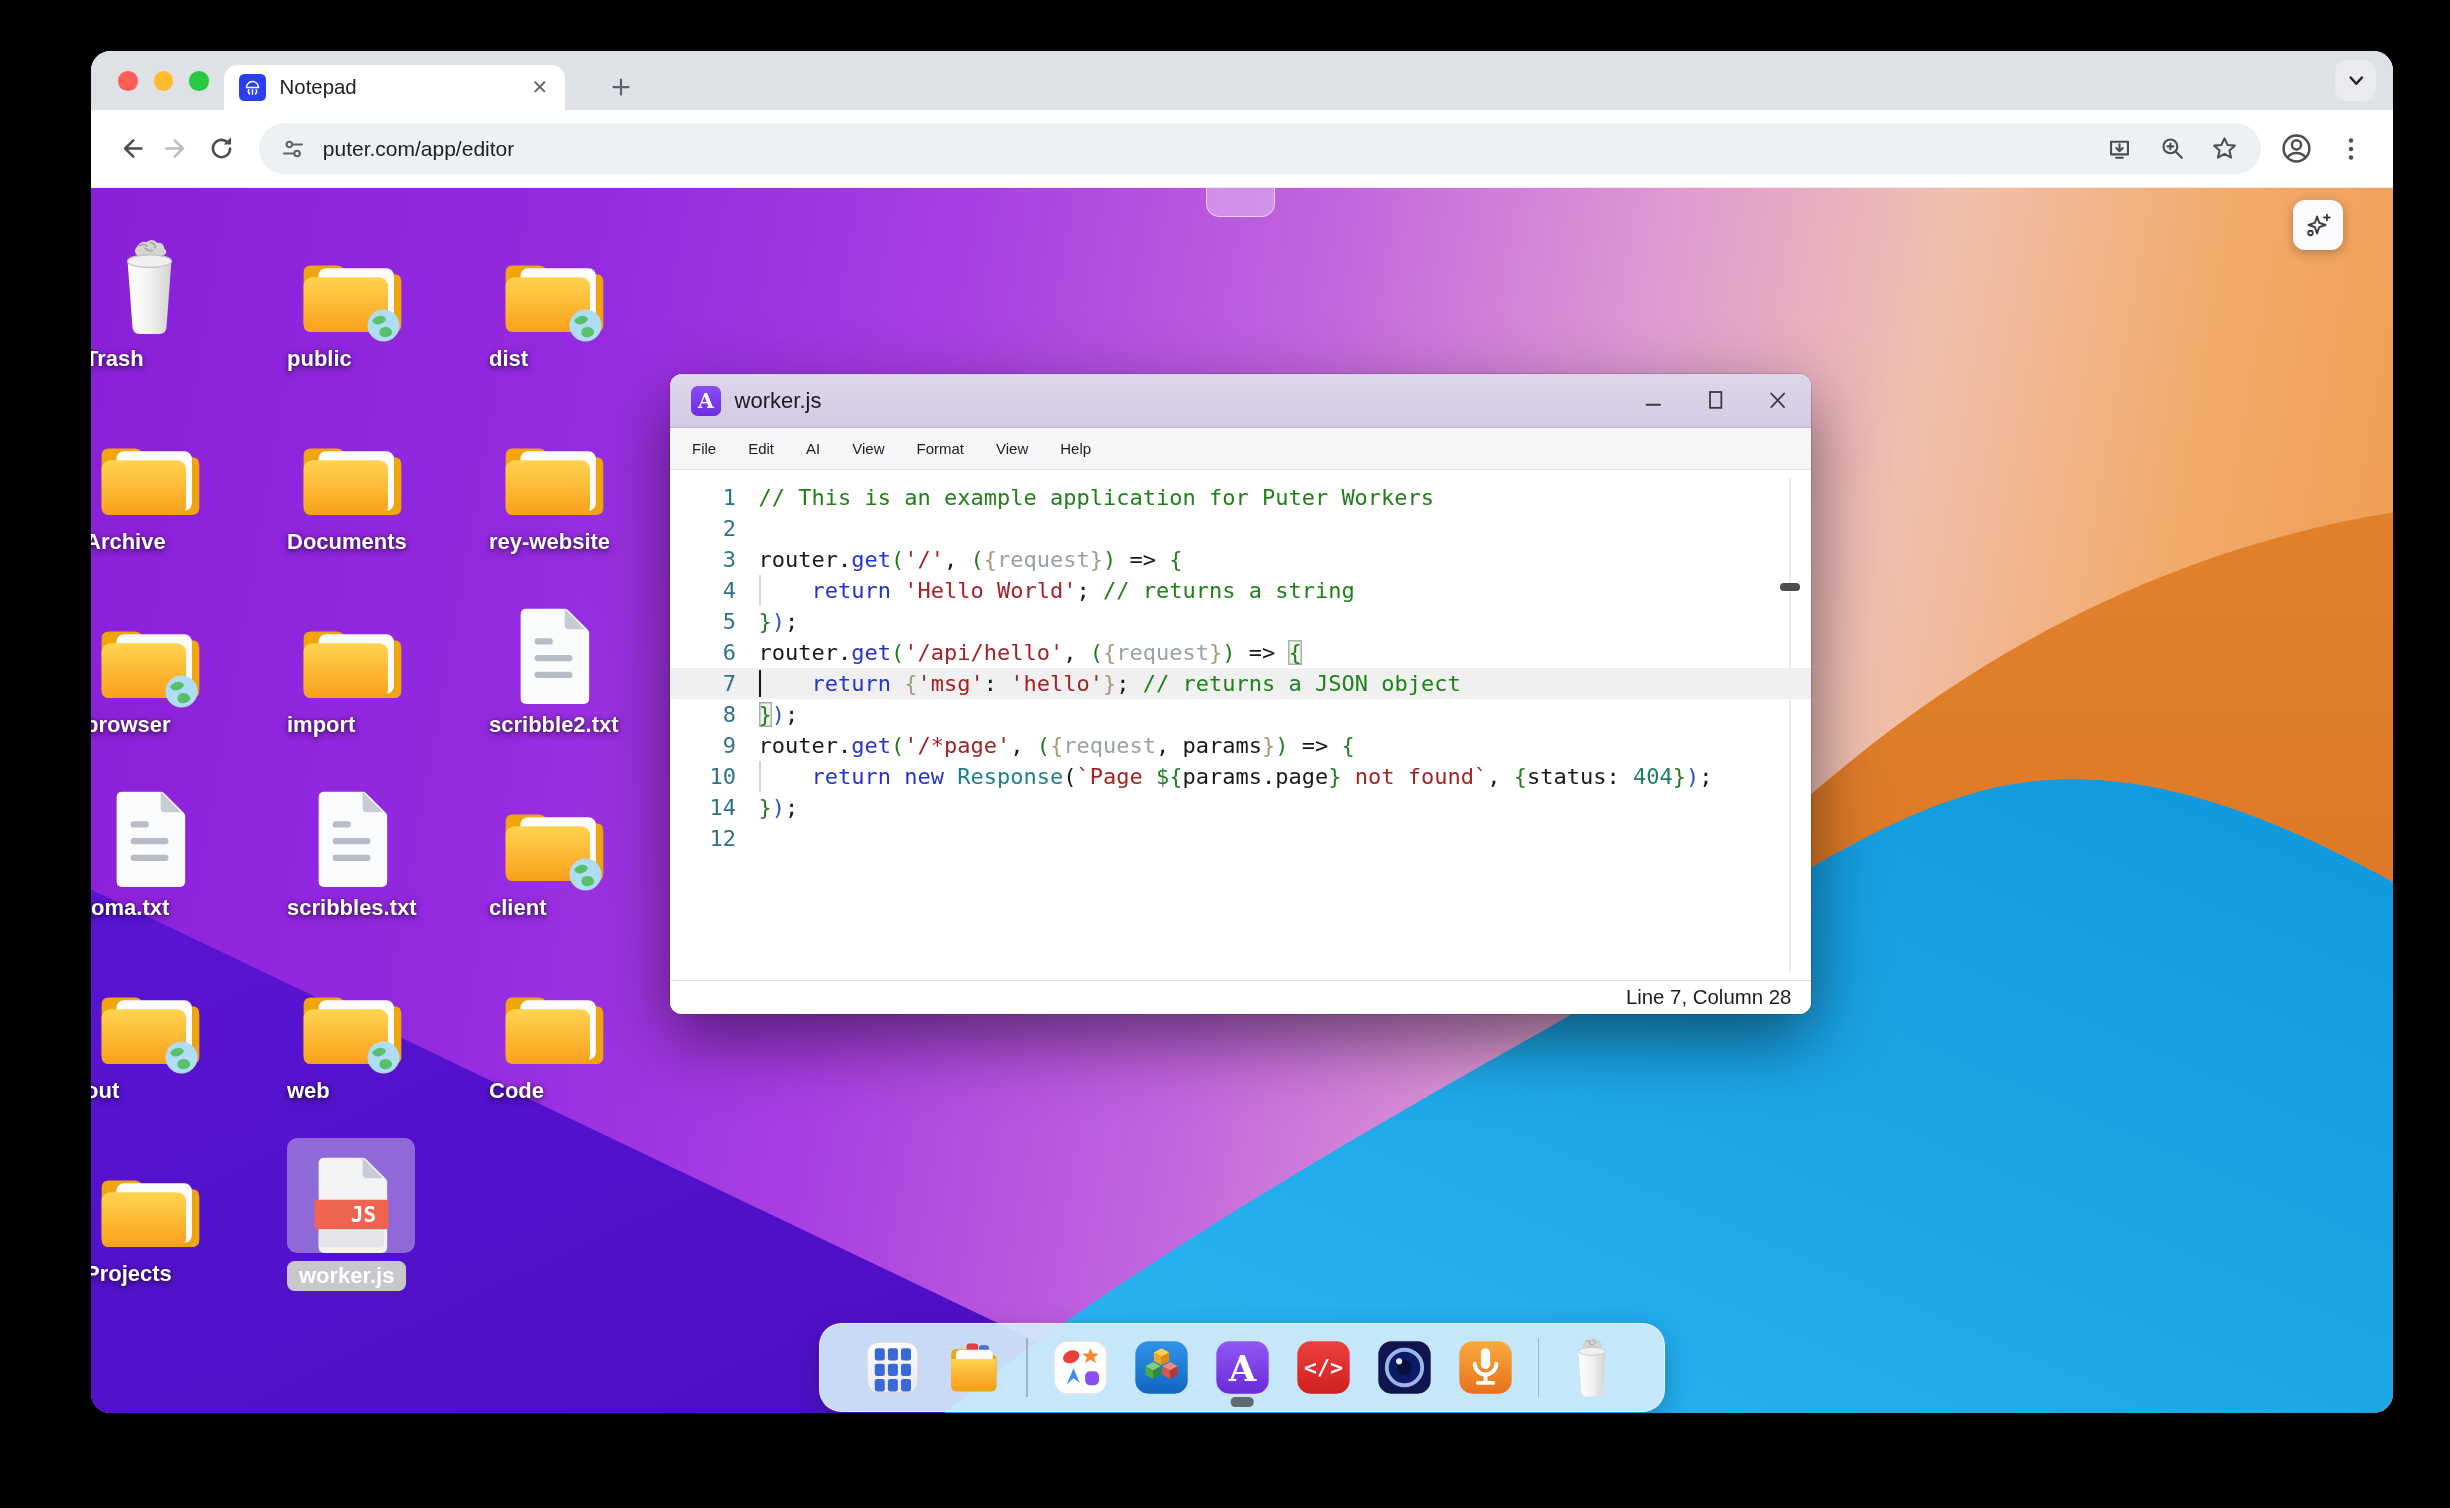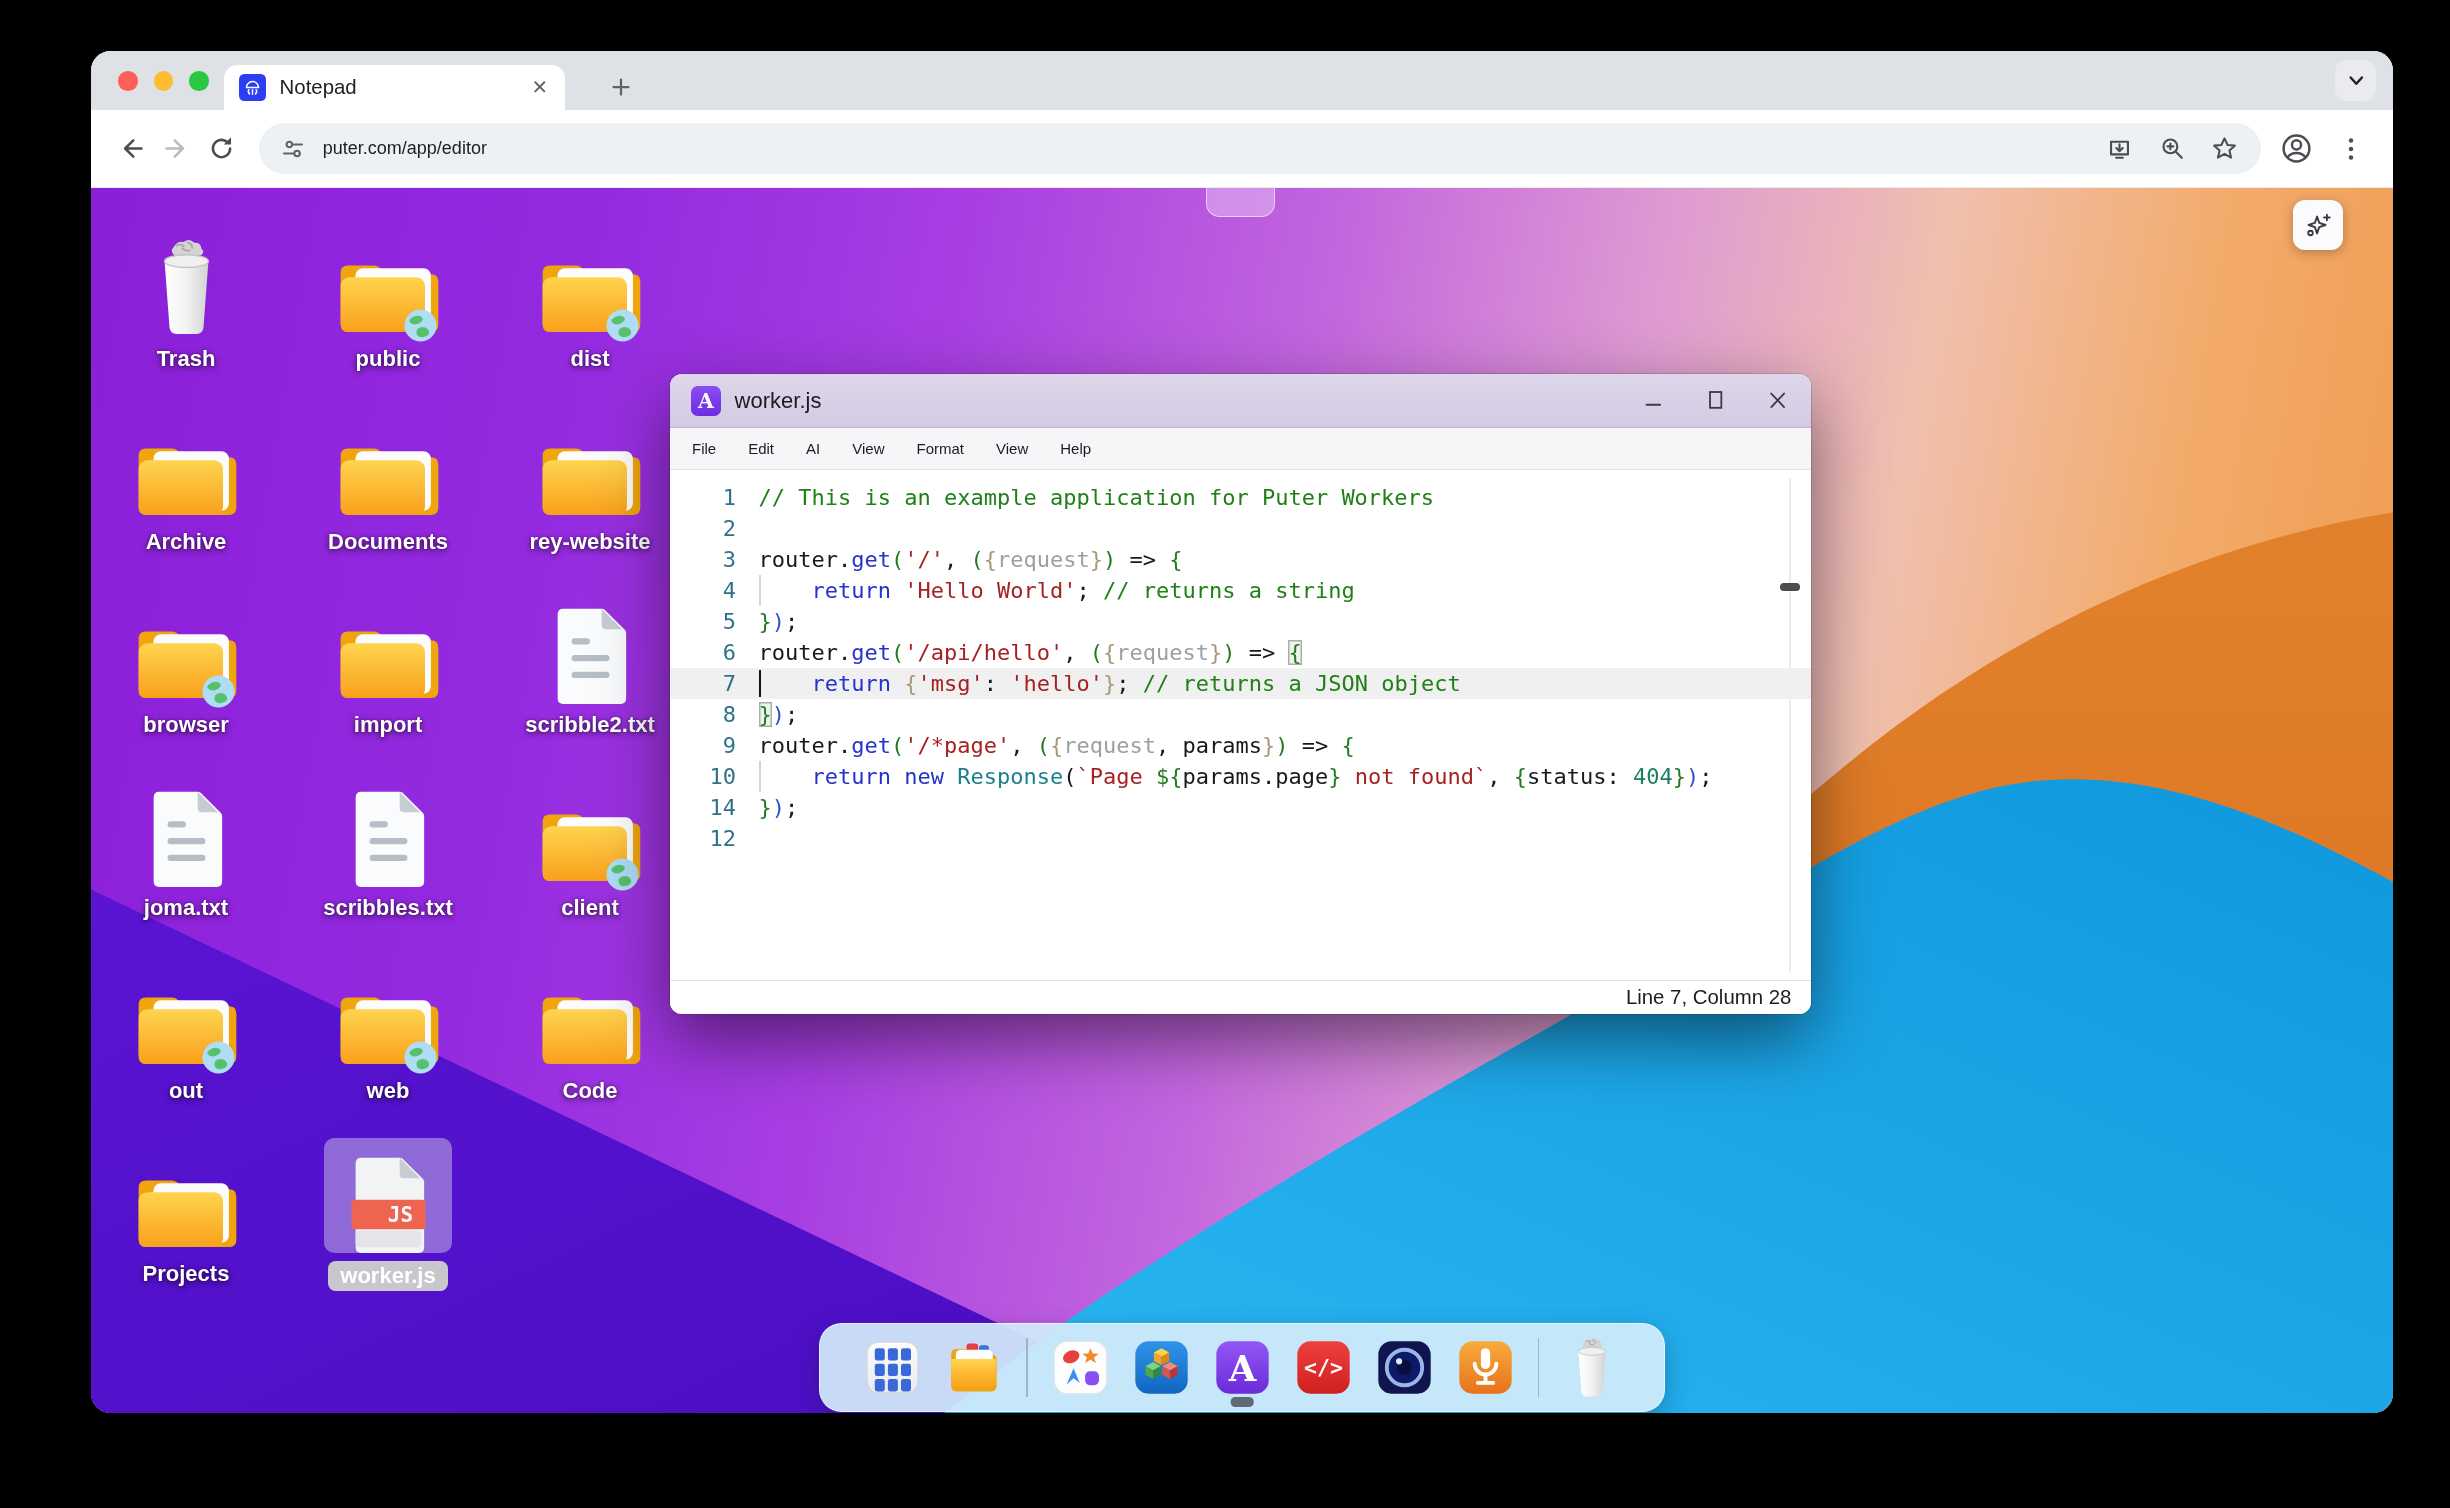--- a/index.html
+++ b/index.html
@@ -21,39 +21,39 @@
   .tab-title{font-size:20.4px;color:#202124;margin-left:13.6px;flex:1;}
   .newtab-btn{position:absolute;left:510px;top:16.6px;width:39px;height:39px;display:flex;
     align-items:center;justify-content:center;border-radius:50%;}
   .tabsearch-btn{position:absolute;right:16.6px;top:9px;width:41px;height:41px;border-radius:12px;
     background:#e9ebee;display:flex;align-items:center;justify-content:center;}
   .toolbar{height:78px;background:#fff;display:flex;align-items:center;padding:0 22.6px;flex:none;
     border-bottom:0.8px solid rgba(0,0,0,.07);box-sizing:border-box;}
   .nav-btn{width:36px;height:36px;display:flex;align-items:center;justify-content:center;flex:none;margin-right:9px;}
   .omnibox{flex:1;height:51px;background:#eef1f4;border-radius:26px;margin-left:10.6px;margin-right:19.6px;
     display:flex;align-items:center;padding:0 21px;box-sizing:border-box;}
-  .url-text{font-size:18px;color:#202124;margin-left:16.6px;flex:1;}
+  .url-text{font-size:21px;color:#202124;margin-left:16.6px;flex:1;}
   .pill-icon{width:30px;height:30px;display:flex;align-items:center;justify-content:center;margin-left:22.6px;flex:none;}
   .chrome-right{display:flex;align-items:center;gap:22.6px;margin-right:4.5px;}
 
   
   .desktop{flex:1;position:relative;overflow:hidden;
     background:linear-gradient(100deg,#8a1fd8 0%,#942ae0 20%,#a83ee2 35%,#c366de 50%,#de9bd2 63%,#f0c0ae 74%,#f3ab6b 85%,#ef9c51 96%);}
   .wallpaper{position:absolute;left:0;top:0;width:100%;height:100%;}
 
   .pull-tab{position:absolute;left:1115px;top:0;width:69px;height:29px;
     background:rgba(250,246,255,.35);border:1.5px solid rgba(255,255,255,.55);border-top:none;
     border-radius:0 0 13.6px 13.6px;box-sizing:border-box;}
   .ai-btn{position:absolute;right:50px;top:12px;width:50px;height:50px;background:#fbfafc;
     border-radius:12px;box-shadow:0 3px 10.6px rgba(0,0,0,.25);display:flex;align-items:center;justify-content:center;}
 
   
   .icon-grid{position:absolute;left:-6px;top:35px;display:grid;
     grid-template-columns:repeat(3,202px);grid-auto-rows:183px;}
-  .icon-cell{display:flex;flex-direction:column;align-items:center;}
+  .icon-cell{display:flex;flex-direction:column;align-items:flex-start;}
   .icon-box{width:128px;height:115px;display:flex;align-items:flex-end;justify-content:center;
     position:relative;border-radius:10.6px;}
   .icon-box.selected{background:rgba(228,228,236,.42);}
   .badge{position:absolute;right:13.6px;bottom:-4.5px;}
   .icon-label{margin-top:7.5px;font-size:22px;font-weight:bold;color:#fff;
     text-shadow:0 1.5px 6px rgba(0,0,0,.6),0 0 2.3px rgba(0,0,0,.45);white-space:nowrap;}
   .icon-label.pill{background:#c7c7cc;text-shadow:none;border-radius:7.5px;padding:2.3px 12px;}
 
   
   .editor-window{position:absolute;left:579px;top:186px;width:1141px;height:640px;background:#fff;

